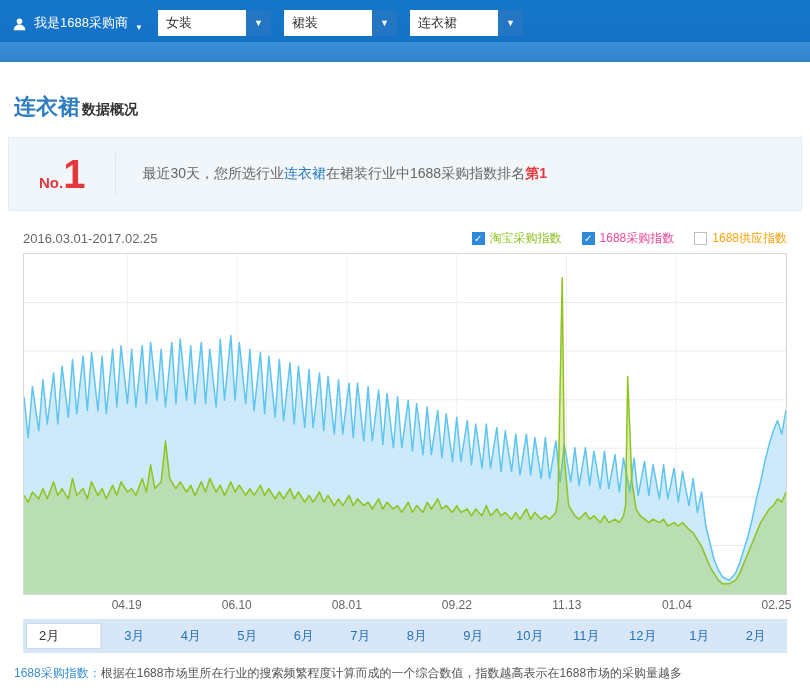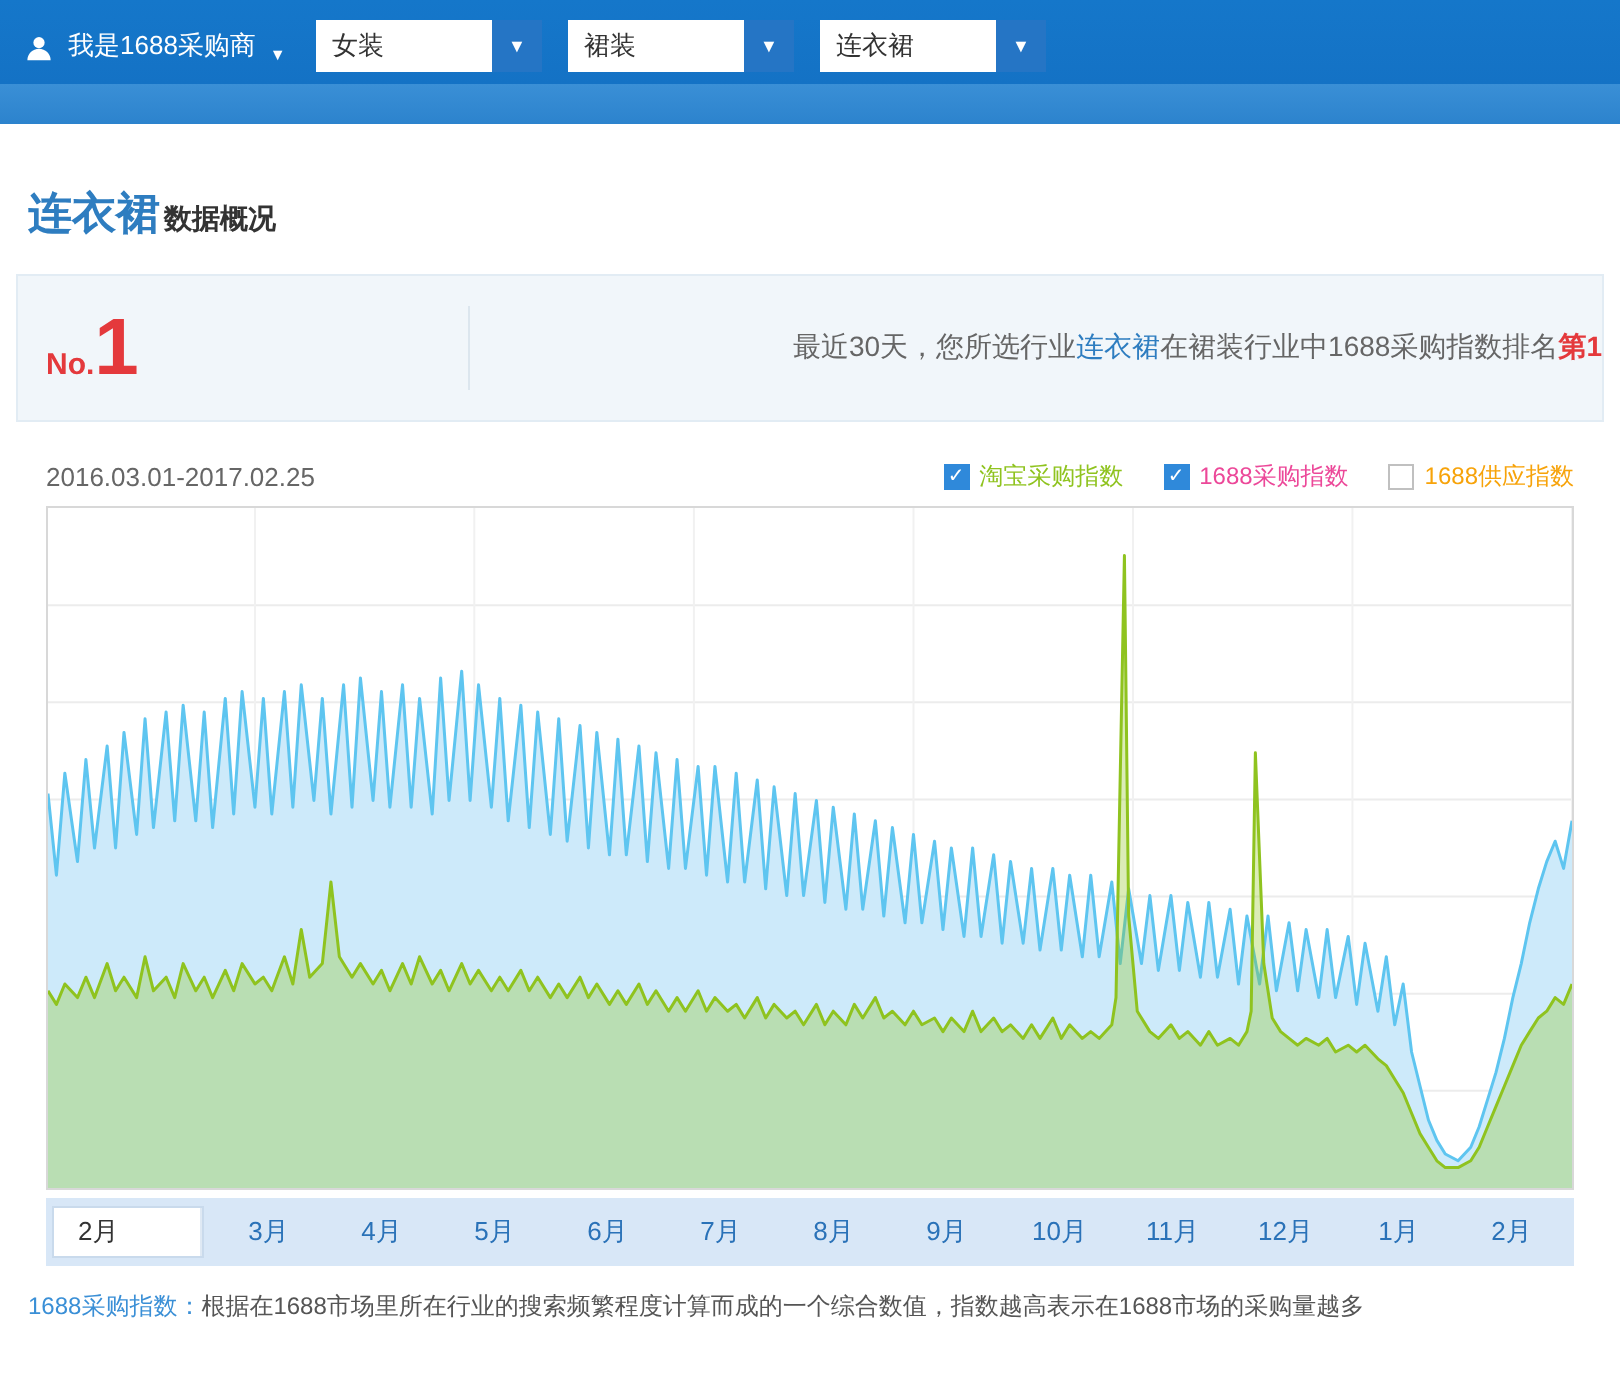--- a/index.html
+++ b/index.html
@@ -18,21 +18,21 @@
   .caret-down { margin-left:7px; font-size:8px; line-height:1; }
   .select-box { display:flex; align-items:center; width:113px; height:26px; background:#fff; margin-right:13px; cursor:pointer; }
   .select-value { flex:1; padding-left:8px; font-size:13px; color:#333; white-space:nowrap; }
   .select-arrow { width:25px; height:26px; background:#2575c5; color:#fff; font-size:9px; display:flex; align-items:center; justify-content:center; }
   
   .page-title { margin:30px 0 0 14px; }
   .title-kw { font-size:22px; font-weight:bold; color:#2e7dc0; }
   .title-suffix { font-size:14px; font-weight:bold; color:#333; margin-left:2px;margin-top:48px; }
   
   .rank-banner { margin:15px 8px 0; height:74px; background:#f1f6fa; border:1px solid #e2ecf4;
-    display:flex; align-items:center; padding-left:14px;justify-content:space-between; }
+    display:flex; align-items:center; padding-left:30px; }
   .rank-no { display:flex; align-items:baseline; color:#e4393c; }
   .no-prefix { font-size:15px; font-weight:bold; }
   .no-value { font-size:40px; font-weight:bold; line-height:1; }
   .rank-divider { width:1px; height:42px; background:#dce6ee; margin:0 26px 0 30px; }
   .rank-text { font-size:14px; color:#666; }
   .rank-text .kw { color:#2e7dc0; }
   .rank-text .red { color:#e4393c; font-weight:bold; }
   
   .chart-section { margin:18px 23px 0; }
   .chart-header { display:flex; align-items:center; justify-content:space-between; height:18px; }
@@ -132,20 +132,29 @@
         <line x1="431.6" y1="0" x2="431.6" y2="340" stroke="#f1f1f1" stroke-width="1"></line>
         <line x1="541.1" y1="0" x2="541.1" y2="340" stroke="#f1f1f1" stroke-width="1"></line>
         <line x1="650.5" y1="0" x2="650.5" y2="340" stroke="#f1f1f1" stroke-width="1"></line>
         <line x1="760.0" y1="0" x2="760.0" y2="340" stroke="#f1f1f1" stroke-width="1"></line>
         <polygon points="0.0,340 0.0,142.8 4.2,183.6 8.4,132.6 14.7,176.8 18.9,125.8 23.2,170.0 29.5,119.0 33.7,170.0 37.9,112.2 44.2,163.2 48.4,105.4 52.6,159.8 58.9,102.0 63.2,156.4 67.4,98.6 73.7,156.4 77.9,102.0 82.1,159.8 88.4,95.2 92.6,153.0 96.8,91.8 103.2,149.6 107.4,95.2 111.6,153.0 117.9,91.8 122.1,149.6 126.3,88.4 132.6,146.2 136.8,95.2 141.1,153.0 147.4,88.4 151.6,149.6 155.8,85.0 162.1,146.2 166.3,91.8 170.5,149.6 176.8,88.4 181.1,149.6 185.3,95.2 191.6,153.0 195.8,85.0 200.0,146.2 206.3,81.6 210.5,146.2 214.7,88.4 221.1,149.6 225.3,95.2 229.5,156.4 235.8,98.6 240.0,159.8 244.2,102.0 250.5,163.2 254.7,105.4 258.9,166.6 265.3,108.8 269.5,170.0 273.7,112.2 280.0,173.4 284.2,115.6 288.4,173.4 294.7,119.0 298.9,176.8 303.2,122.4 309.5,180.2 313.7,125.8 317.9,180.2 324.2,129.2 328.4,183.6 332.6,129.2 338.9,187.0 343.2,132.6 347.4,187.0 353.7,136.0 357.9,190.4 362.1,139.4 368.4,193.8 372.6,142.8 376.8,193.8 383.2,146.2 387.4,197.2 391.6,149.6 397.9,200.6 402.1,153.0 406.3,200.6 412.6,156.4 416.8,204.0 421.1,159.8 427.4,207.4 431.6,163.2 435.8,207.4 442.1,166.6 446.3,210.8 450.5,170.0 456.8,214.2 461.1,170.0 465.3,214.2 471.6,173.4 475.8,217.6 480.0,176.8 486.3,217.6 490.5,180.2 494.7,221.0 501.1,180.2 505.3,221.0 509.5,183.6 515.8,224.4 520.0,183.6 524.2,224.4 530.5,187.0 534.7,227.8 538.9,190.4 545.3,227.8 549.5,193.8 553.7,231.2 560.0,193.8 564.2,231.2 568.4,197.2 574.7,234.6 578.9,197.2 583.2,234.6 589.5,200.6 593.7,238.0 597.9,204.0 604.2,238.0 608.4,204.0 612.6,241.4 618.9,207.4 623.2,241.4 627.4,210.8 633.7,244.8 637.9,210.8 642.1,244.8 648.4,214.2 652.6,248.2 656.8,217.6 663.2,251.6 667.4,224.4 671.6,258.4 675.8,238.0 680.0,272.0 684.2,289.0 688.4,306.0 692.6,316.2 696.8,323.0 703.2,326.4 709.5,319.6 713.7,309.4 717.9,295.8 722.1,282.2 726.3,265.2 730.5,244.8 734.7,227.8 738.9,207.4 743.2,190.4 747.4,176.8 751.6,166.6 755.8,180.2 760.0,156.4 760.0,340" fill="#cdeafa" stroke="none"></polygon>
         <polyline points="0.0,142.8 4.2,183.6 8.4,132.6 14.7,176.8 18.9,125.8 23.2,170.0 29.5,119.0 33.7,170.0 37.9,112.2 44.2,163.2 48.4,105.4 52.6,159.8 58.9,102.0 63.2,156.4 67.4,98.6 73.7,156.4 77.9,102.0 82.1,159.8 88.4,95.2 92.6,153.0 96.8,91.8 103.2,149.6 107.4,95.2 111.6,153.0 117.9,91.8 122.1,149.6 126.3,88.4 132.6,146.2 136.8,95.2 141.1,153.0 147.4,88.4 151.6,149.6 155.8,85.0 162.1,146.2 166.3,91.8 170.5,149.6 176.8,88.4 181.1,149.6 185.3,95.2 191.6,153.0 195.8,85.0 200.0,146.2 206.3,81.6 210.5,146.2 214.7,88.4 221.1,149.6 225.3,95.2 229.5,156.4 235.8,98.6 240.0,159.8 244.2,102.0 250.5,163.2 254.7,105.4 258.9,166.6 265.3,108.8 269.5,170.0 273.7,112.2 280.0,173.4 284.2,115.6 288.4,173.4 294.7,119.0 298.9,176.8 303.2,122.4 309.5,180.2 313.7,125.8 317.9,180.2 324.2,129.2 328.4,183.6 332.6,129.2 338.9,187.0 343.2,132.6 347.4,187.0 353.7,136.0 357.9,190.4 362.1,139.4 368.4,193.8 372.6,142.8 376.8,193.8 383.2,146.2 387.4,197.2 391.6,149.6 397.9,200.6 402.1,153.0 406.3,200.6 412.6,156.4 416.8,204.0 421.1,159.8 427.4,207.4 431.6,163.2 435.8,207.4 442.1,166.6 446.3,210.8 450.5,170.0 456.8,214.2 461.1,170.0 465.3,214.2 471.6,173.4 475.8,217.6 480.0,176.8 486.3,217.6 490.5,180.2 494.7,221.0 501.1,180.2 505.3,221.0 509.5,183.6 515.8,224.4 520.0,183.6 524.2,224.4 530.5,187.0 534.7,227.8 538.9,190.4 545.3,227.8 549.5,193.8 553.7,231.2 560.0,193.8 564.2,231.2 568.4,197.2 574.7,234.6 578.9,197.2 583.2,234.6 589.5,200.6 593.7,238.0 597.9,204.0 604.2,238.0 608.4,204.0 612.6,241.4 618.9,207.4 623.2,241.4 627.4,210.8 633.7,244.8 637.9,210.8 642.1,244.8 648.4,214.2 652.6,248.2 656.8,217.6 663.2,251.6 667.4,224.4 671.6,258.4 675.8,238.0 680.0,272.0 684.2,289.0 688.4,306.0 692.6,316.2 696.8,323.0 703.2,326.4 709.5,319.6 713.7,309.4 717.9,295.8 722.1,282.2 726.3,265.2 730.5,244.8 734.7,227.8 738.9,207.4 743.2,190.4 747.4,176.8 751.6,166.6 755.8,180.2 760.0,156.4" fill="none" stroke="#5ec5f0" stroke-width="1.5" stroke-linejoin="round"></polyline>
         <polygon points="0.0,340 0.0,241.4 4.2,248.2 8.4,238.0 14.7,244.8 18.9,234.6 23.2,244.8 29.5,227.8 33.7,241.4 37.9,234.6 44.2,244.8 48.4,224.4 52.6,241.4 58.9,234.6 63.2,244.8 67.4,227.8 73.7,241.4 77.9,234.6 82.1,244.8 88.4,231.2 92.6,241.4 96.8,227.8 103.2,238.0 107.4,234.6 111.6,241.4 117.9,224.4 122.1,238.0 126.3,210.8 130.5,234.6 136.8,227.8 141.1,187.0 145.3,224.4 151.6,234.6 155.8,227.8 162.1,238.0 166.3,231.2 170.5,241.4 176.8,227.8 181.1,238.0 185.3,224.4 191.6,238.0 195.8,231.2 200.0,241.4 206.3,227.8 210.5,238.0 214.7,231.2 221.1,241.4 225.3,234.6 229.5,241.4 235.8,231.2 240.0,241.4 244.2,234.6 250.5,244.8 254.7,238.0 258.9,244.8 265.3,234.6 269.5,244.8 273.7,238.0 280.0,248.2 284.2,241.4 288.4,248.2 294.7,238.0 298.9,248.2 303.2,241.4 309.5,251.6 313.7,244.8 317.9,251.6 324.2,241.4 328.4,251.6 332.6,244.8 338.9,251.6 343.2,248.2 347.4,255.0 353.7,244.8 357.9,255.0 362.1,248.2 368.4,255.0 372.6,251.6 376.8,258.4 383.2,248.2 387.4,258.4 391.6,251.6 397.9,258.4 402.1,248.2 406.3,255.0 412.6,244.8 416.8,255.0 421.1,251.6 427.4,258.4 431.6,251.6 435.8,258.4 442.1,255.0 446.3,261.8 450.5,255.0 456.8,261.8 461.1,251.6 465.3,261.8 471.6,255.0 475.8,261.8 480.0,258.4 486.3,265.2 490.5,258.4 494.7,265.2 501.1,255.0 505.3,265.2 509.5,258.4 515.8,265.2 520.0,261.8 524.2,265.2 530.5,258.4 532.6,244.8 536.8,23.8 538.9,204.0 543.2,251.6 549.5,261.8 553.7,265.2 560.0,258.4 564.2,265.2 568.4,261.8 574.7,268.6 578.9,261.8 583.2,268.6 589.5,265.2 593.7,268.6 597.9,261.8 600.0,251.6 602.1,122.4 606.3,227.8 610.5,255.0 614.7,261.8 618.9,265.2 623.2,268.6 627.4,265.2 633.7,268.6 637.9,265.2 642.1,272.0 648.4,268.6 652.6,272.0 656.8,268.6 663.2,275.4 667.4,278.8 671.6,285.6 675.8,292.4 680.0,302.6 684.2,312.8 688.4,319.6 692.6,326.4 696.8,329.8 703.2,329.8 709.5,326.4 713.7,319.6 717.9,309.4 722.1,299.2 726.3,289.0 730.5,278.8 734.7,268.6 738.9,261.8 743.2,255.0 747.4,251.6 751.6,244.8 755.8,248.2 760.0,238.0 760.0,340" fill="rgba(143,195,31,0.32)" stroke="none"></polygon>
         <polyline points="0.0,241.4 4.2,248.2 8.4,238.0 14.7,244.8 18.9,234.6 23.2,244.8 29.5,227.8 33.7,241.4 37.9,234.6 44.2,244.8 48.4,224.4 52.6,241.4 58.9,234.6 63.2,244.8 67.4,227.8 73.7,241.4 77.9,234.6 82.1,244.8 88.4,231.2 92.6,241.4 96.8,227.8 103.2,238.0 107.4,234.6 111.6,241.4 117.9,224.4 122.1,238.0 126.3,210.8 130.5,234.6 136.8,227.8 141.1,187.0 145.3,224.4 151.6,234.6 155.8,227.8 162.1,238.0 166.3,231.2 170.5,241.4 176.8,227.8 181.1,238.0 185.3,224.4 191.6,238.0 195.8,231.2 200.0,241.4 206.3,227.8 210.5,238.0 214.7,231.2 221.1,241.4 225.3,234.6 229.5,241.4 235.8,231.2 240.0,241.4 244.2,234.6 250.5,244.8 254.7,238.0 258.9,244.8 265.3,234.6 269.5,244.8 273.7,238.0 280.0,248.2 284.2,241.4 288.4,248.2 294.7,238.0 298.9,248.2 303.2,241.4 309.5,251.6 313.7,244.8 317.9,251.6 324.2,241.4 328.4,251.6 332.6,244.8 338.9,251.6 343.2,248.2 347.4,255.0 353.7,244.8 357.9,255.0 362.1,248.2 368.4,255.0 372.6,251.6 376.8,258.4 383.2,248.2 387.4,258.4 391.6,251.6 397.9,258.4 402.1,248.2 406.3,255.0 412.6,244.8 416.8,255.0 421.1,251.6 427.4,258.4 431.6,251.6 435.8,258.4 442.1,255.0 446.3,261.8 450.5,255.0 456.8,261.8 461.1,251.6 465.3,261.8 471.6,255.0 475.8,261.8 480.0,258.4 486.3,265.2 490.5,258.4 494.7,265.2 501.1,255.0 505.3,265.2 509.5,258.4 515.8,265.2 520.0,261.8 524.2,265.2 530.5,258.4 532.6,244.8 536.8,23.8 538.9,204.0 543.2,251.6 549.5,261.8 553.7,265.2 560.0,258.4 564.2,265.2 568.4,261.8 574.7,268.6 578.9,261.8 583.2,268.6 589.5,265.2 593.7,268.6 597.9,261.8 600.0,251.6 602.1,122.4 606.3,227.8 610.5,255.0 614.7,261.8 618.9,265.2 623.2,268.6 627.4,265.2 633.7,268.6 637.9,265.2 642.1,272.0 648.4,268.6 652.6,272.0 656.8,268.6 663.2,275.4 667.4,278.8 671.6,285.6 675.8,292.4 680.0,302.6 684.2,312.8 688.4,319.6 692.6,326.4 696.8,329.8 703.2,329.8 709.5,326.4 713.7,319.6 717.9,309.4 722.1,299.2 726.3,289.0 730.5,278.8 734.7,268.6 738.9,261.8 743.2,255.0 747.4,251.6 751.6,244.8 755.8,248.2 760.0,238.0" fill="none" stroke="#8fc31f" stroke-width="1.5" stroke-linejoin="round"></polyline>
       </svg>
   </div>
+  <div class="x-labels">
+      <span class="x-label" style="left: 13.5734%;">04.19</span>
+      <span class="x-label" style="left: 27.9778%;">06.10</span>
+      <span class="x-label" style="left: 42.3823%;">08.01</span>
+      <span class="x-label" style="left: 56.7867%;">09.22</span>
+      <span class="x-label" style="left: 71.1911%;">11.13</span>
+      <span class="x-label" style="left: 85.5956%;">01.04</span>
+      <span class="x-label" style="left: 100%; transform: translateX(-85%);">02.25</span>
+    </div>
 
   <div class="month-bar">
     <div class="month-select">
       <span>2月</span>
       <span class="ms-divider"></span>
     </div>
     <div class="months">
         <span class="month-item">3月</span>
         <span class="month-item">4月</span>
         <span class="month-item">5月</span>

